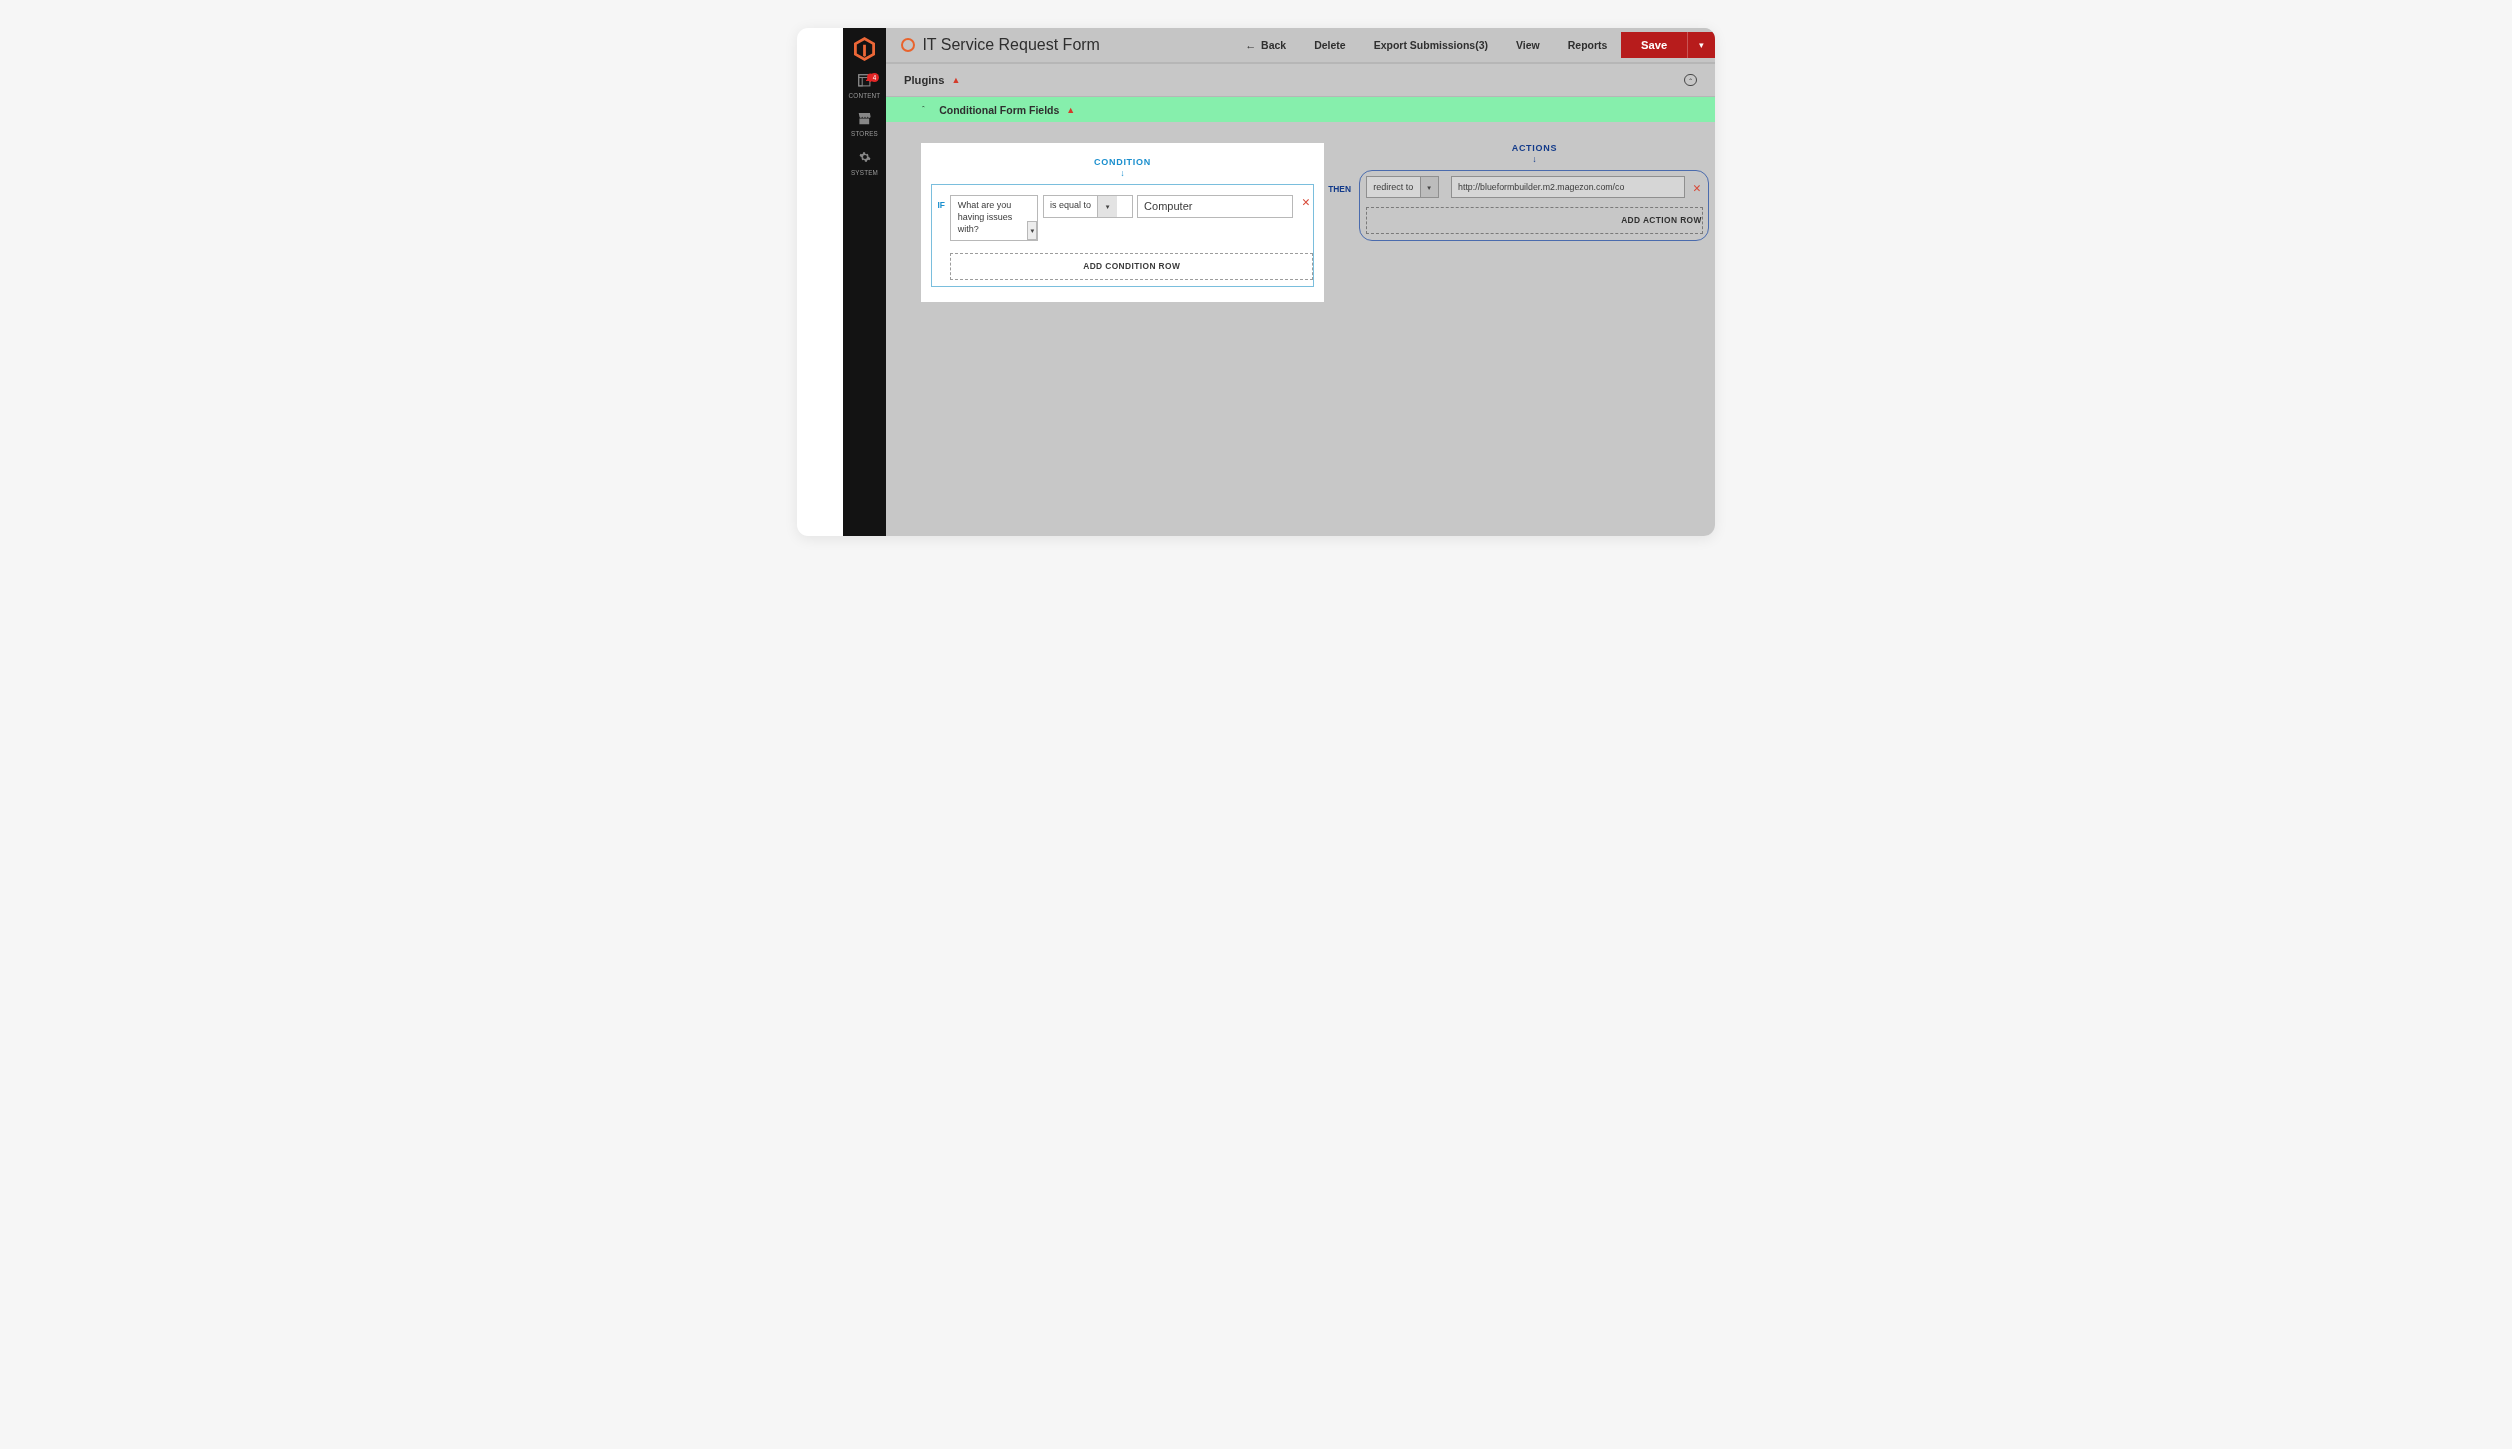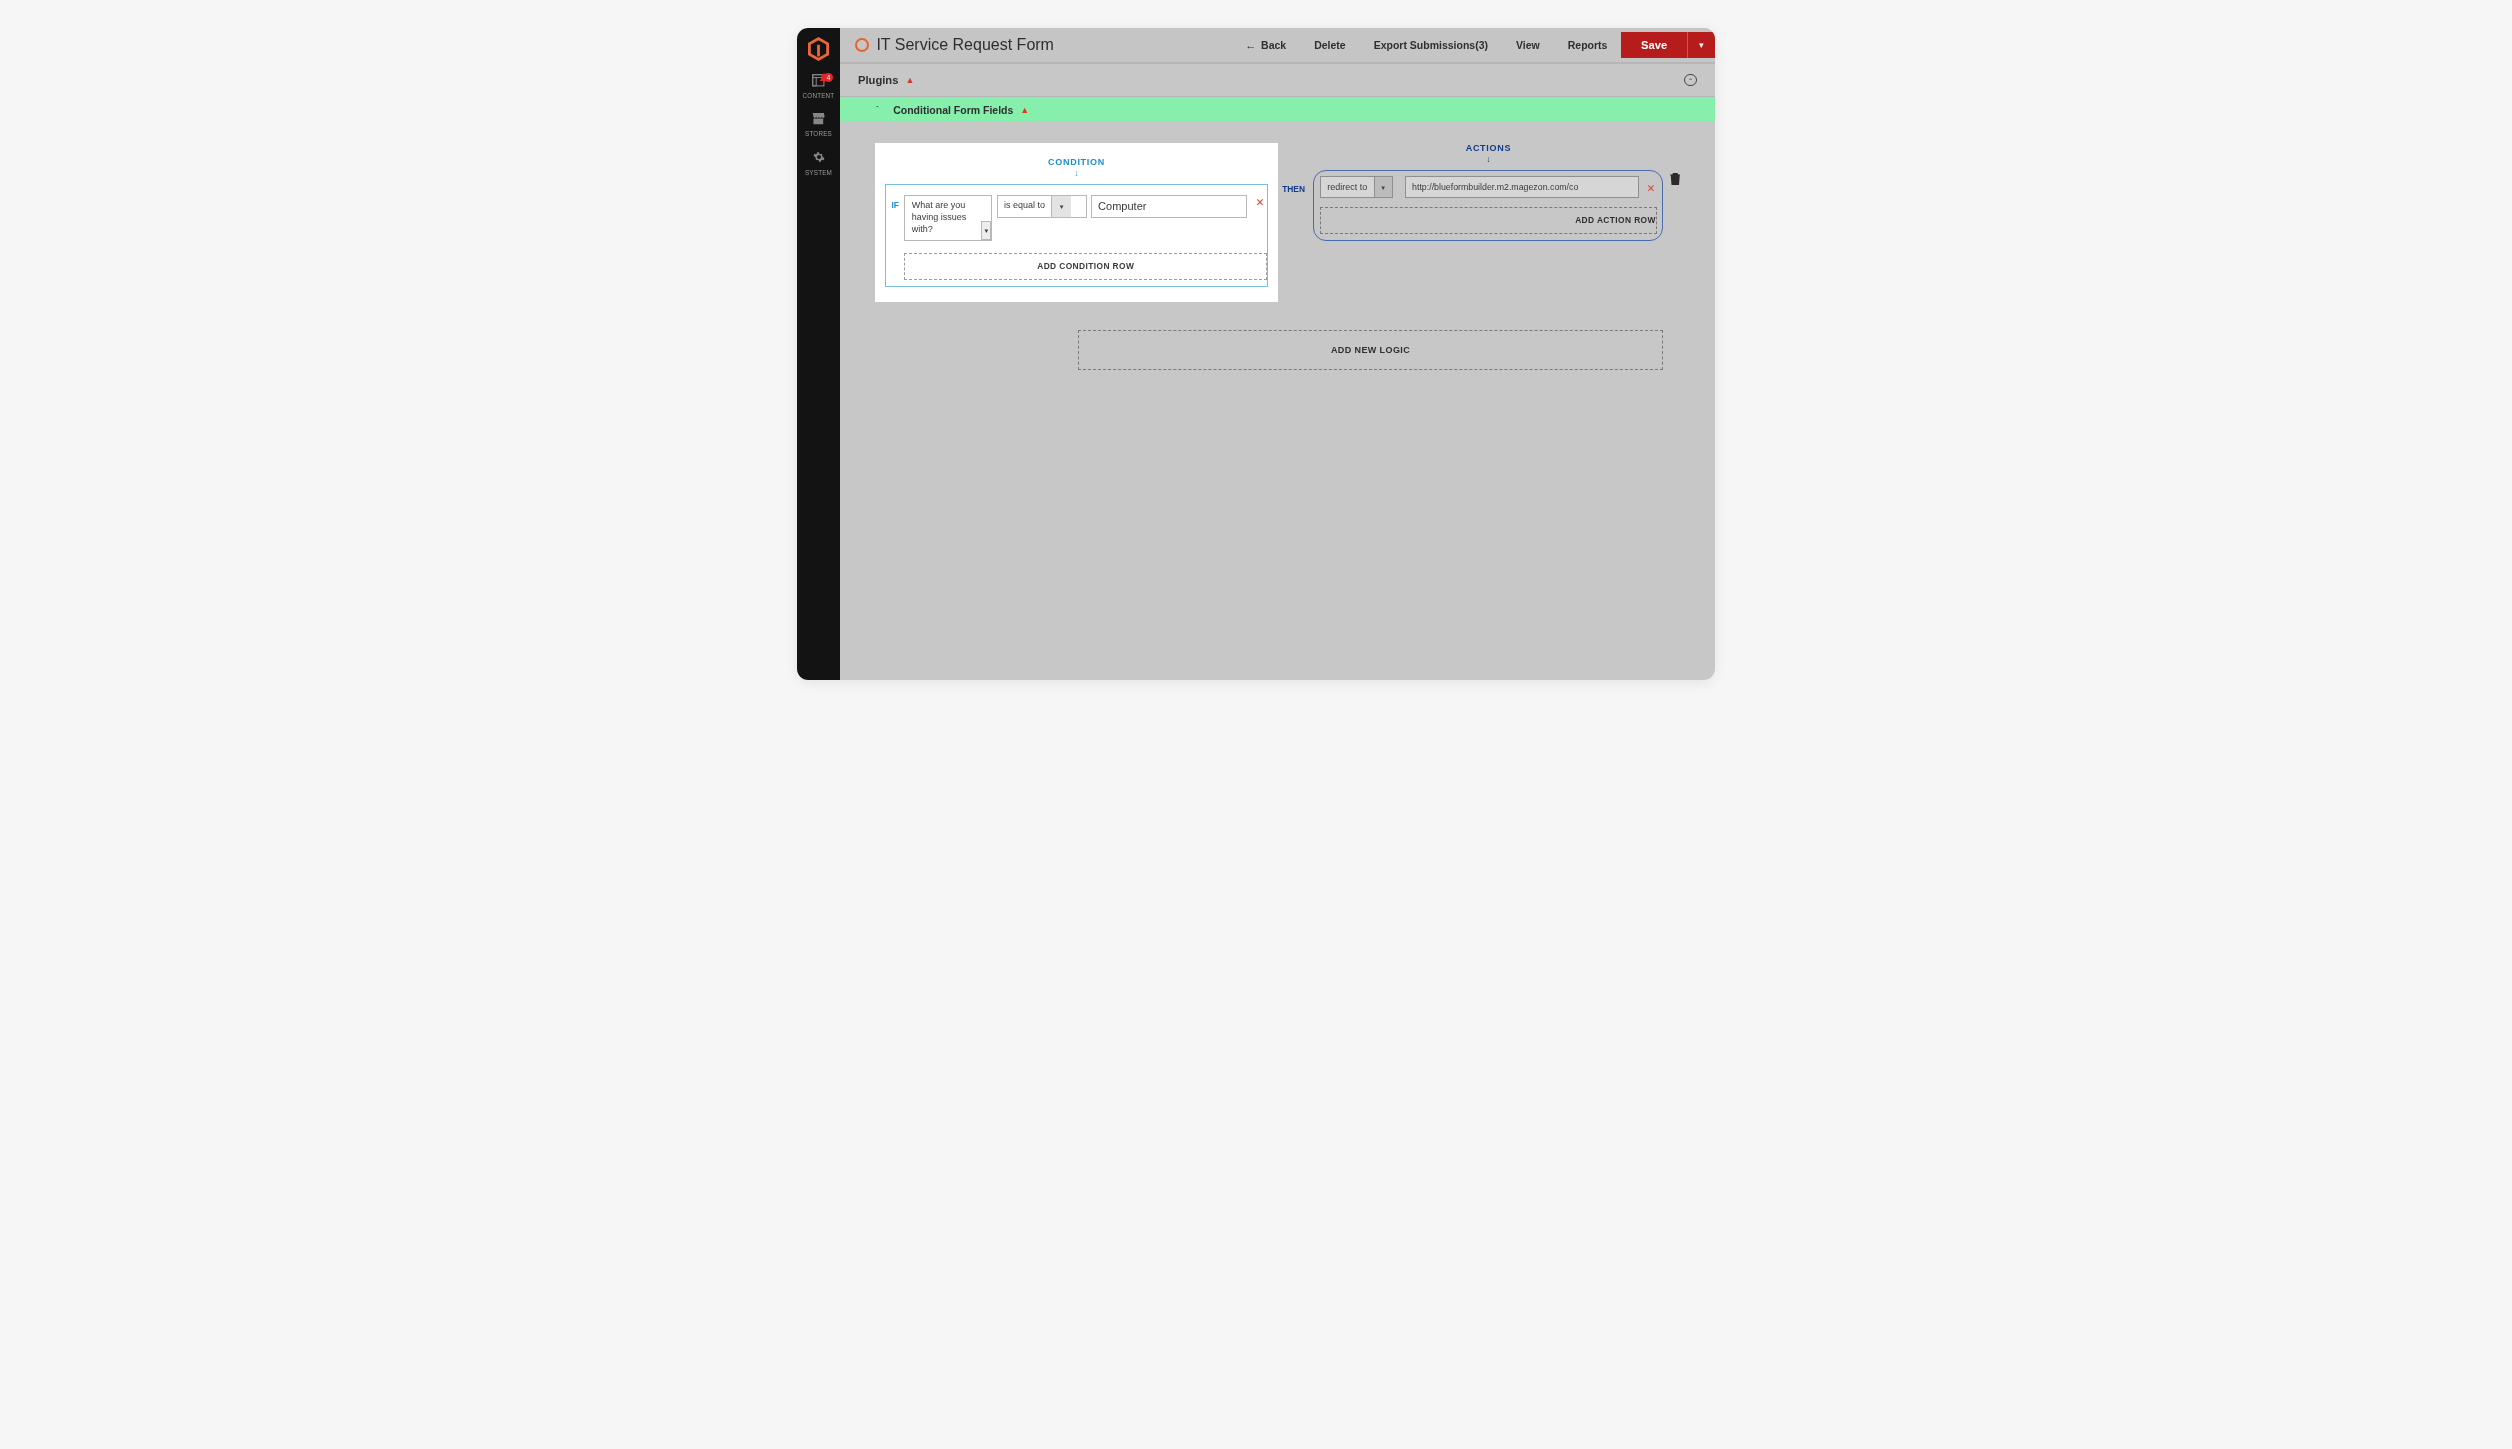--- a/index.html
+++ b/index.html
@@ -14,22 +14,23 @@
   .frame {
     width: 918px;
     background: #fff;
     border-radius: 11.2px;
     box-shadow: 0 2.8px 14px rgba(0,0,0,0.08);
     overflow: hidden;
     position: relative;
   }
   .app {
     display: flex;
-    height: 652px;
+    height: 508px;
     position: relative;
+    padding-left: 46px;
   }
   
   .sidebar {
     width: 43px;
     background: #131313;
     color: #9b9b9b;
     display: flex;
     flex-direction: column;
     align-items: center;
     padding-top: 2.8px;
@@ -397,19 +398,18 @@
                   <svg width="10.5" height="12" viewBox="0 0 14 16">
                       <path fill="#2b2b2b" d="M1 3h12l-1 13H2L1 3zm3-3h6l1 2H3l1-2zM0 2h14v1H0z"></path>
                     </svg>
                 </div>
               </div>
             </div>
           </div>
 
         </div>
 
-        <div class="add-logic">ADD NEW LOGIC</div>
       </div>
 
     </div>
   </div>
 </div>
 
 
 </body></html>

